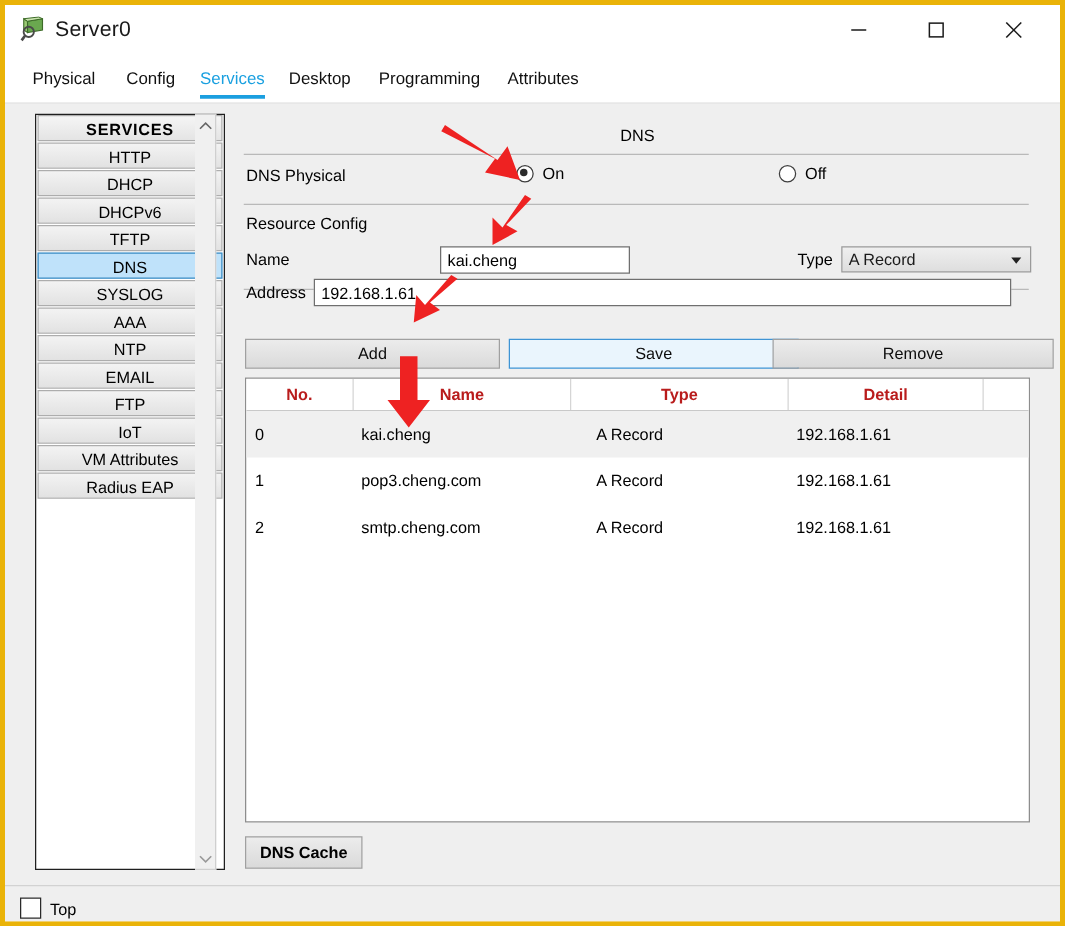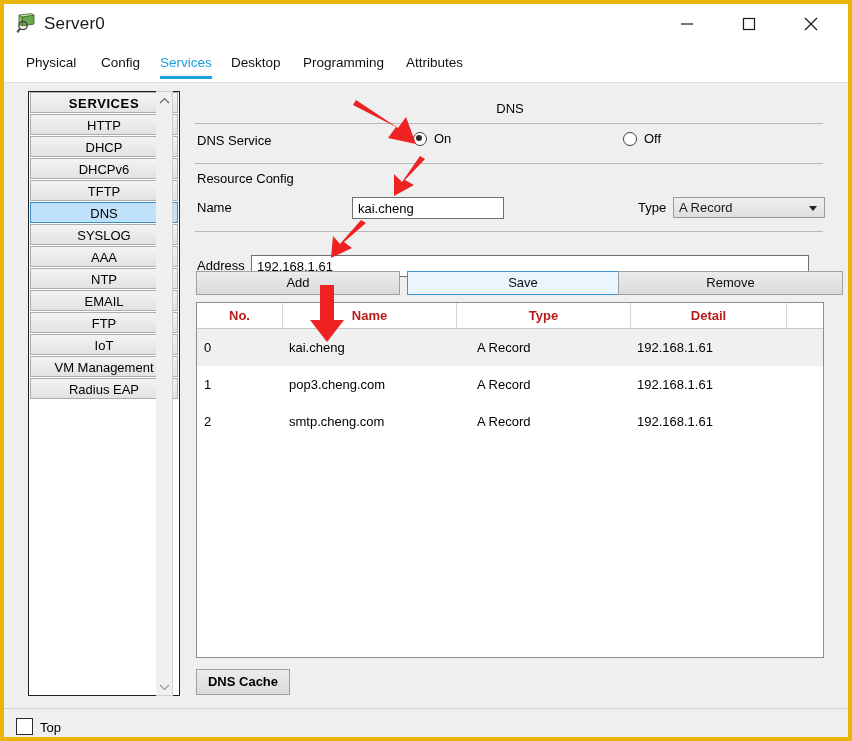--- a/index.html
+++ b/index.html
@@ -412,21 +412,21 @@
       <div class="svc-item">DHCP</div>
       <div class="svc-item">DHCPv6</div>
       <div class="svc-item">TFTP</div>
       <div class="svc-item selected">DNS</div>
       <div class="svc-item">SYSLOG</div>
       <div class="svc-item">AAA</div>
       <div class="svc-item">NTP</div>
       <div class="svc-item">EMAIL</div>
       <div class="svc-item">FTP</div>
       <div class="svc-item">IoT</div>
-      <div class="svc-item">VM Management</div>
+      <div class="svc-item">VM Attributes</div>
       <div class="svc-item">Radius EAP</div>
     </div>
 
     <div id="svc-scroll">
       <div class="scroll-arrow" id="svc-scroll-up">
         <svg width="11" height="8" viewBox="0 0 11 8">
             <polyline points="1,6 5.5,1.6 10,6" fill="none" stroke="#666" stroke-width="1.3"></polyline>
           </svg>
       </div>
       <div class="scroll-arrow" id="svc-scroll-down">
@@ -435,21 +435,21 @@
           </svg>
       </div>
     </div>
 
     <div id="dns-area">
 
       <div id="dns-title">DNS</div>
 
       <div class="hrule" style="top:32px"></div>
 
-      <div class="lbl" style="left:2px; top:42px">DNS Service</div>
+      <div class="lbl" style="left:2px; top:42px">DNS Physical</div>
 
       <div class="radio-wrap" style="left:218px; top:40px">
         <span class="radio on"></span>
         <span class="radio-label">On</span>
       </div>
       <div class="radio-wrap" style="left:428px; top:40px">
         <span class="radio"></span>
         <span class="radio-label">Off</span>
       </div>
 
@@ -462,21 +462,21 @@
         <input class="tbox" id="name-input" value="kai.cheng" style="">
         <div class="lbl" style="left:443px; top:3px">Type</div>
         <div id="type-combo">
           <span>A Record</span>
           <span class="caret"></span>
         </div>
       </div>
 
       <div class="hrule" style="top:140px"></div>
 
-      <div style="position:absolute; left:0; top:164px; width:630px; height:24px;">
+      <div style="position:absolute; left:0; top:132px; width:630px; height:24px;">
         <div class="lbl" style="left:2px; top:3px">Address</div>
         <input class="tbox" id="addr-input" value="192.168.1.61" style="">
       </div>
 
       <div style="position:absolute; left:0; top:180px; width:630px; height:24px;">
         <div class="btn" id="btn-add">Add</div>
         <div class="btn focused" id="btn-save">Save</div>
         <div class="btn" id="btn-remove">Remove</div>
       </div>
 

